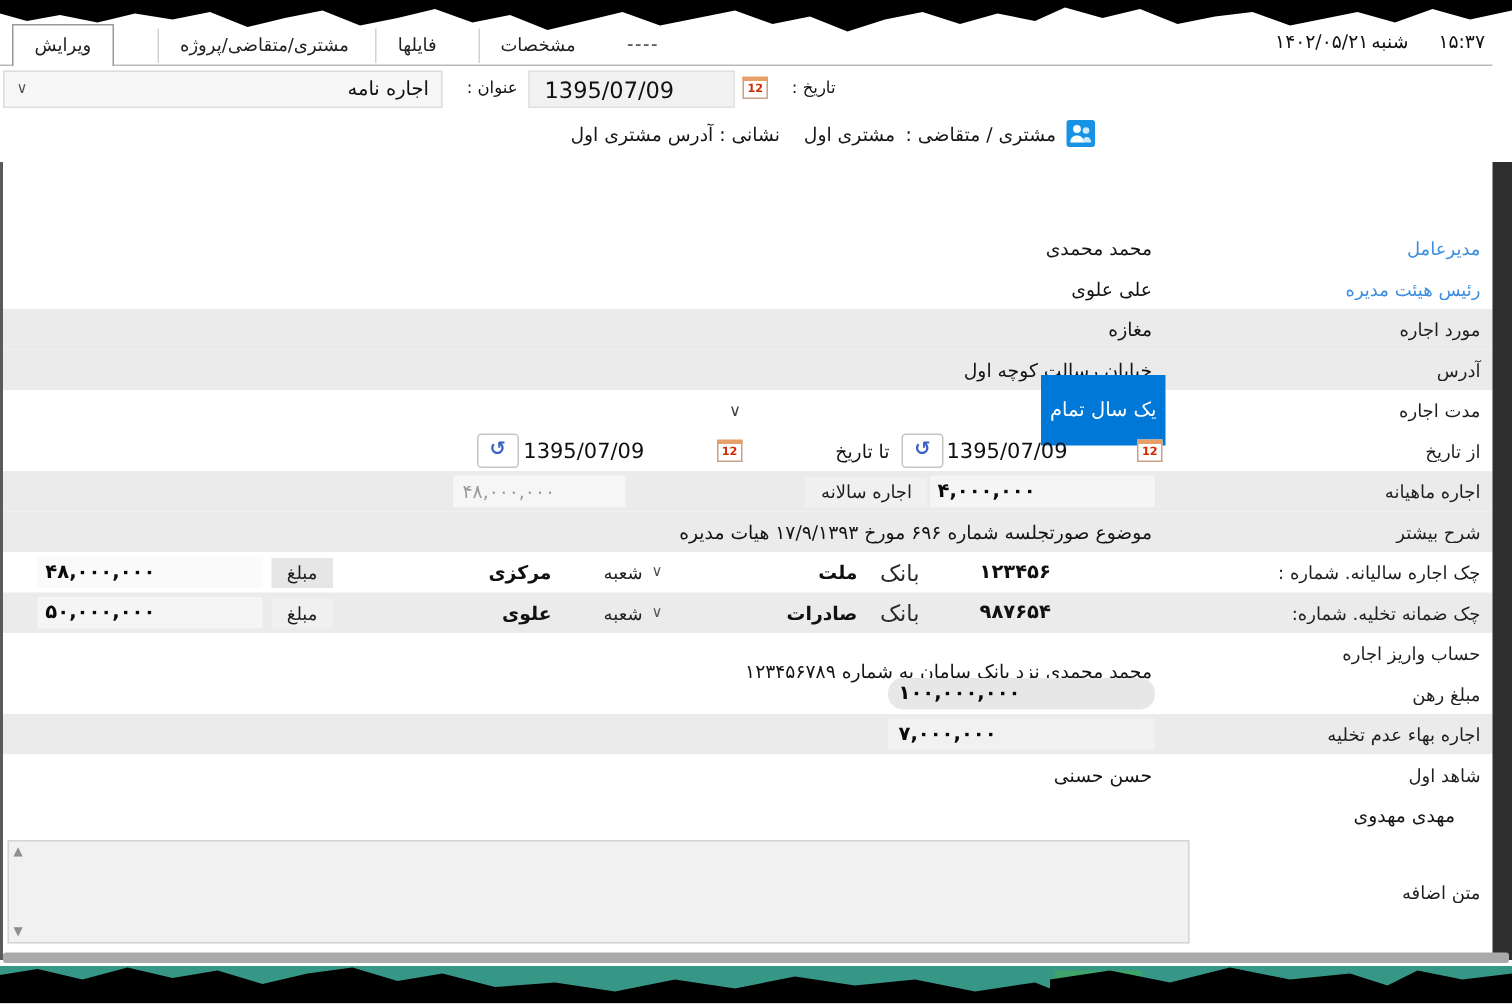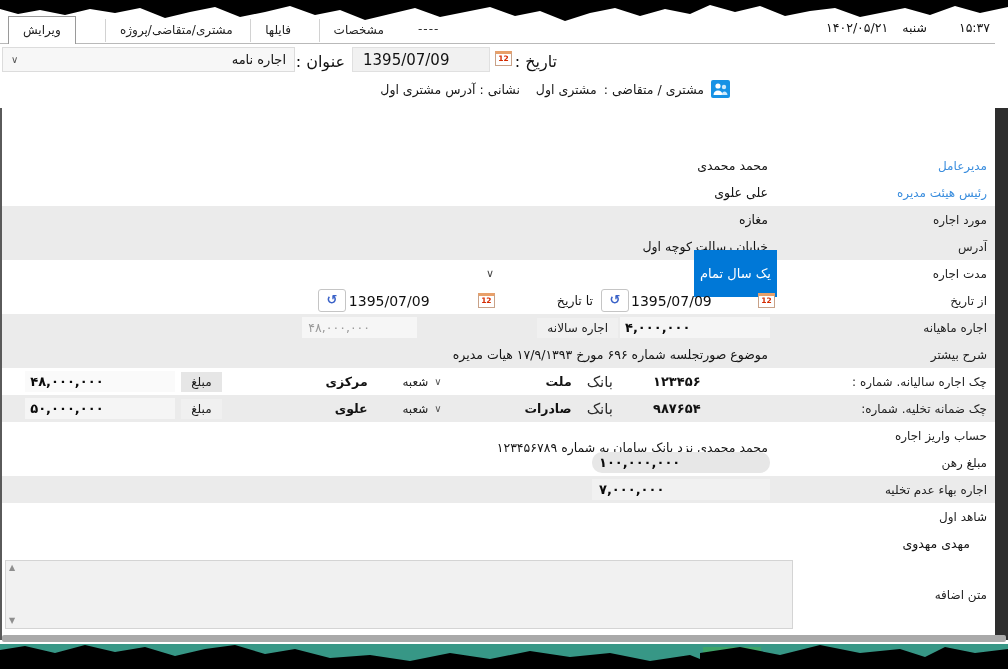--- a/index.html
+++ b/index.html
@@ -2,31 +2,31 @@
 <html><head>
 <meta charset="utf-8">
 <style>
   html,body{margin:0;padding:0;background:#fff;}
   #screen{position:relative;width:1008px;height:669px;background:#fff;overflow:hidden;
           font-family:"DejaVu Sans",sans-serif;color:#1c1c1c;}
   svg{display:block}
   
   #top-redact{position:absolute;top:0;left:0;width:1008px;height:24px;pointer-events:none;}
   #clock{position:absolute;top:20px;right:18px;display:flex;direction:ltr;align-items:center;
-         gap:14px;font-size:12.5px;color:#111;}
+         gap:2px;font-size:12.5px;color:#111;}
   #clock .t{margin-left:18px;direction:ltr}
   #tabstrip{position:absolute;top:16px;left:0;width:995px;height:27px;border-bottom:1px solid #b9b9b9;}
   .tab{position:absolute;top:3px;height:23px;line-height:23px;text-align:center;font-size:12px;color:#222;
        border-left:1px solid #d2d2d2;padding:0 14px;white-space:nowrap;}
   .tab.first{border-left:none}
   .tab.active{top:0;height:27px;line-height:26px;background:#fff;border:1px solid #9a9a9a;border-bottom:none;z-index:2;}
   #dashes{position:absolute;top:6px;left:418px;font-size:12px;color:#333;letter-spacing:1px;}
   
   #toolbar{position:absolute;top:44px;left:0;width:1008px;height:33px;}
-  .tb-label{position:absolute;top:8px;font-size:16px;color:#111;direction:rtl;white-space:nowrap;}
+  .tb-label{position:absolute;top:8px;font-size:11px;color:#111;direction:rtl;white-space:nowrap;}
   #date-input{position:absolute;top:3px;left:352px;width:138px;height:25px;background:#f1f1f1;
               border:1px solid #e0e0e0;font-size:15px;direction:ltr;padding:3px 0 0 10px;box-sizing:border-box;color:#111;}
   #title-combo{position:absolute;top:3px;left:2px;width:293px;height:25px;background:#f7f7f7;
                border:1px solid #dcdcdc;box-sizing:border-box;display:flex;direction:rtl;align-items:center;
                justify-content:space-between;padding:0 8px;font-size:13px;color:#111;}
   #title-combo .arr{color:#555;font-size:10px;}
   
   #cust{position:absolute;top:80px;right:278px;display:flex;direction:rtl;align-items:center;gap:7px;
         font-size:12.5px;color:#161616;white-space:nowrap;}
   #addr{position:absolute;top:82px;right:488px;font-size:12.5px;color:#161616;direction:rtl;white-space:nowrap;}
@@ -231,20 +231,23 @@
         </div>
       </div>
       <div class="row gray">
         <div class="lbl">اجاره بهاء عدم تخلیه</div>
         <div class="vals">
           <span class="c-strongchip" style="margin-right: 23px; width: 178px; flex: 0 0 auto;">۷,۰۰۰,۰۰۰</span>
         </div>
       </div>
       <div class="row">
         <div class="lbl">شاهد اول</div>
+        <div class="vals">
+          <span class="c-value" style="margin-right: 25px;">حسن حسنی</span>
+        </div>
       </div>
       <div class="row">
         <div class="vals">
           <span class="c-value" style="margin-right: 25px;">مهدی مهدوی</span>
         </div>
       </div>
       <div class="row tall">
         <div class="lbl">متن اضافه</div>
         <div class="vals">
           <div class="ta">

